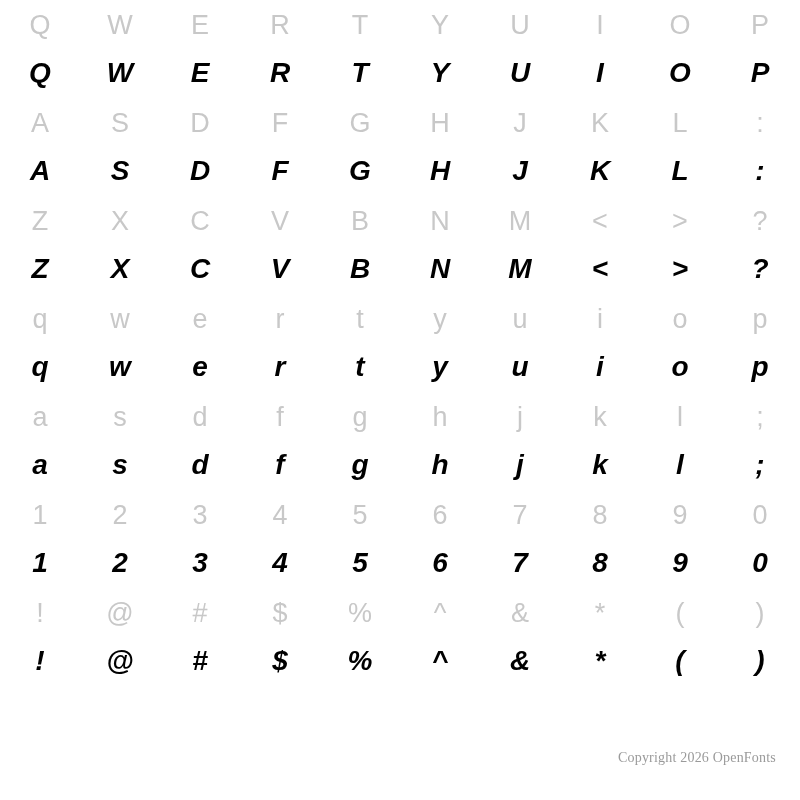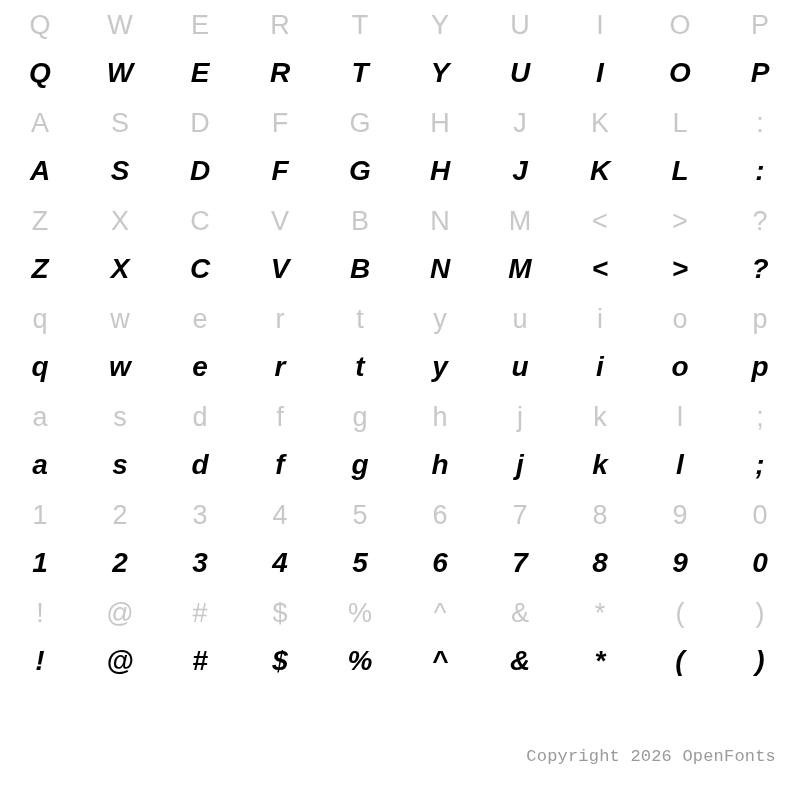--- a/index.html
+++ b/index.html
@@ -56,22 +56,22 @@
   }
   .row.light { margin-bottom: -2px; }
 
   .footer {
     position: absolute;
     left: 0;
     right: 24px;
     bottom: 34px;
     text-align: right;
     color: #9a9a9a;
-    font-size: 17px;
-    font-family: Liberation Mono, monospace;
+    font-size: 14px;
+    font-family: Liberation Serif, serif;
     letter-spacing: 0.2px;
   }
 </style>
 </head>
 <body>
 
 <div id="sheet">
   <div class="rows" id="rows-container">
       <div class="row light">
         <span class="cell">Q</span>

